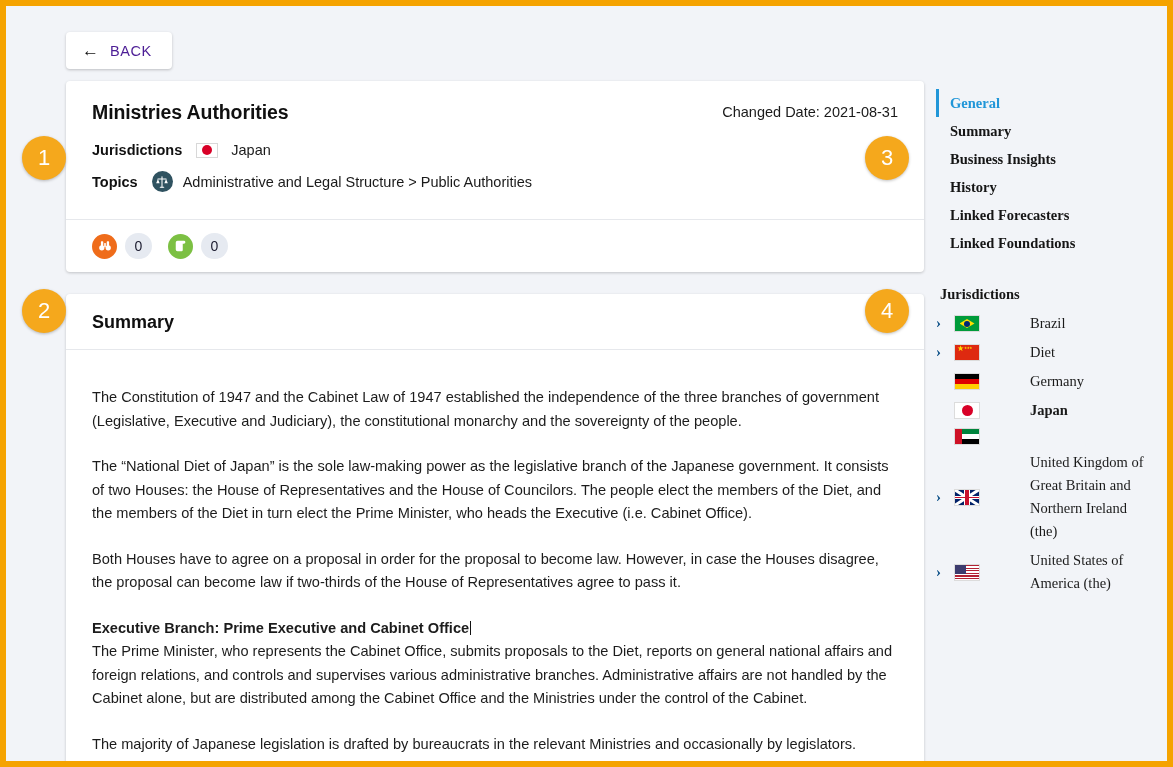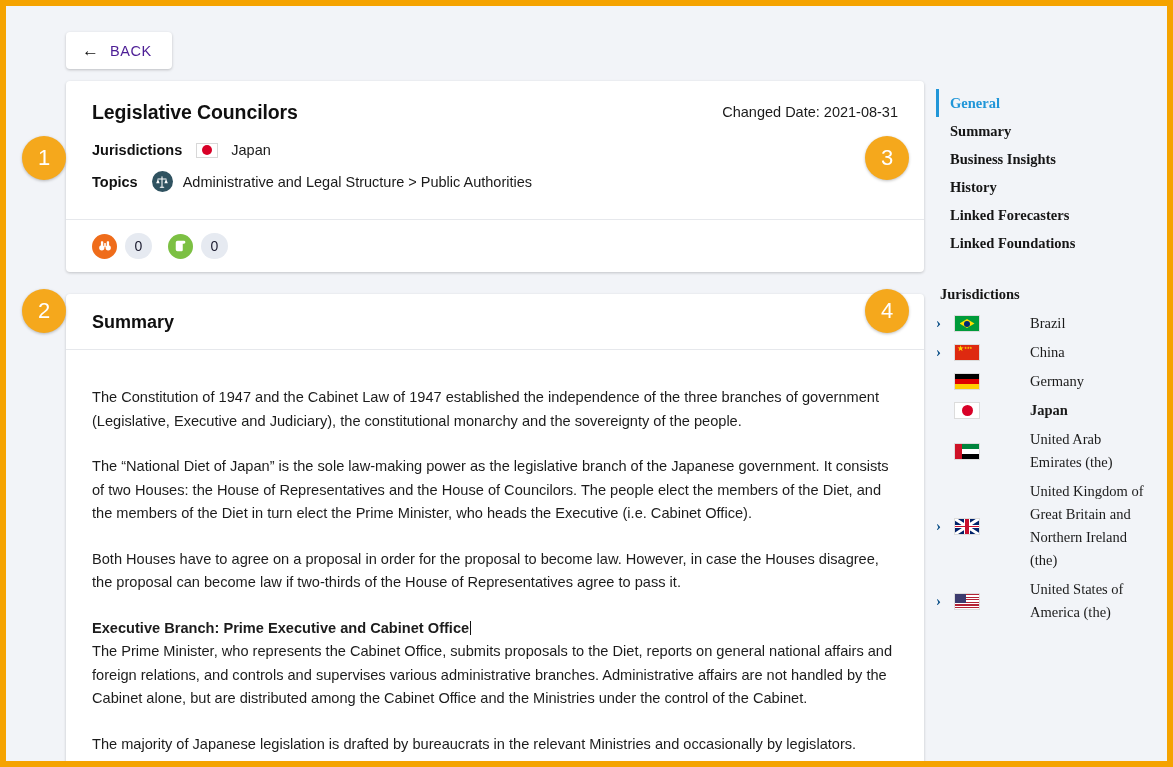--- a/index.html
+++ b/index.html
@@ -375,21 +375,21 @@
     <span class="back-arrow">←</span>
     <span class="back-label">BACK</span>
   </button>
 </div>
 
 <div class="main-col">
 
   <section class="card card-general">
     <div class="changed-date">Changed Date: 2021-08-31</div>
     <div class="general-body">
-      <h1 class="title">Legislative Councilors</h1>
+      <h1 class="title">Ministries Authorities</h1>
 
       <div class="meta-row">
         <span class="meta-label">Jurisdictions</span>
         <span class="flag flag-jp"></span>
         <span>Japan</span>
       </div>
 
       <div class="meta-row">
         <span class="meta-label topics">Topics</span>
         <span class="topic-icon">
@@ -475,39 +475,38 @@
 
     <li class="juris-item">
       <span class="juris-chevron">›</span>
       <span class="juris-flag f-br"></span>
       <span class="juris-name">Brazil</span>
     </li>
 
     <li class="juris-item">
       <span class="juris-chevron">›</span>
       <span class="juris-flag f-cn"></span>
-      <span class="juris-name">China</span>
+      <span class="juris-name">Diet</span>
     </li>
 
     <li class="juris-item">
       <span class="juris-chevron empty">›</span>
       <span class="juris-flag f-de"></span>
       <span class="juris-name">Germany</span>
     </li>
 
     <li class="juris-item">
       <span class="juris-chevron empty">›</span>
       <span class="juris-flag f-jp"></span>
       <span class="juris-name bold">Japan</span>
     </li>
 
     <li class="juris-item">
       <span class="juris-chevron empty">›</span>
       <span class="juris-flag f-ae"></span>
-      <span class="juris-name">United Arab Emirates (the)</span>
     </li>
 
     <li class="juris-item">
       <span class="juris-chevron">›</span>
       <span class="juris-flag f-gb">
           <i class="f-gb-d1"></i>
           <i class="f-gb-d2"></i>
         </span>
       <span class="juris-name">United Kingdom of Great Britain and Northern Ireland (the)</span>
     </li>

